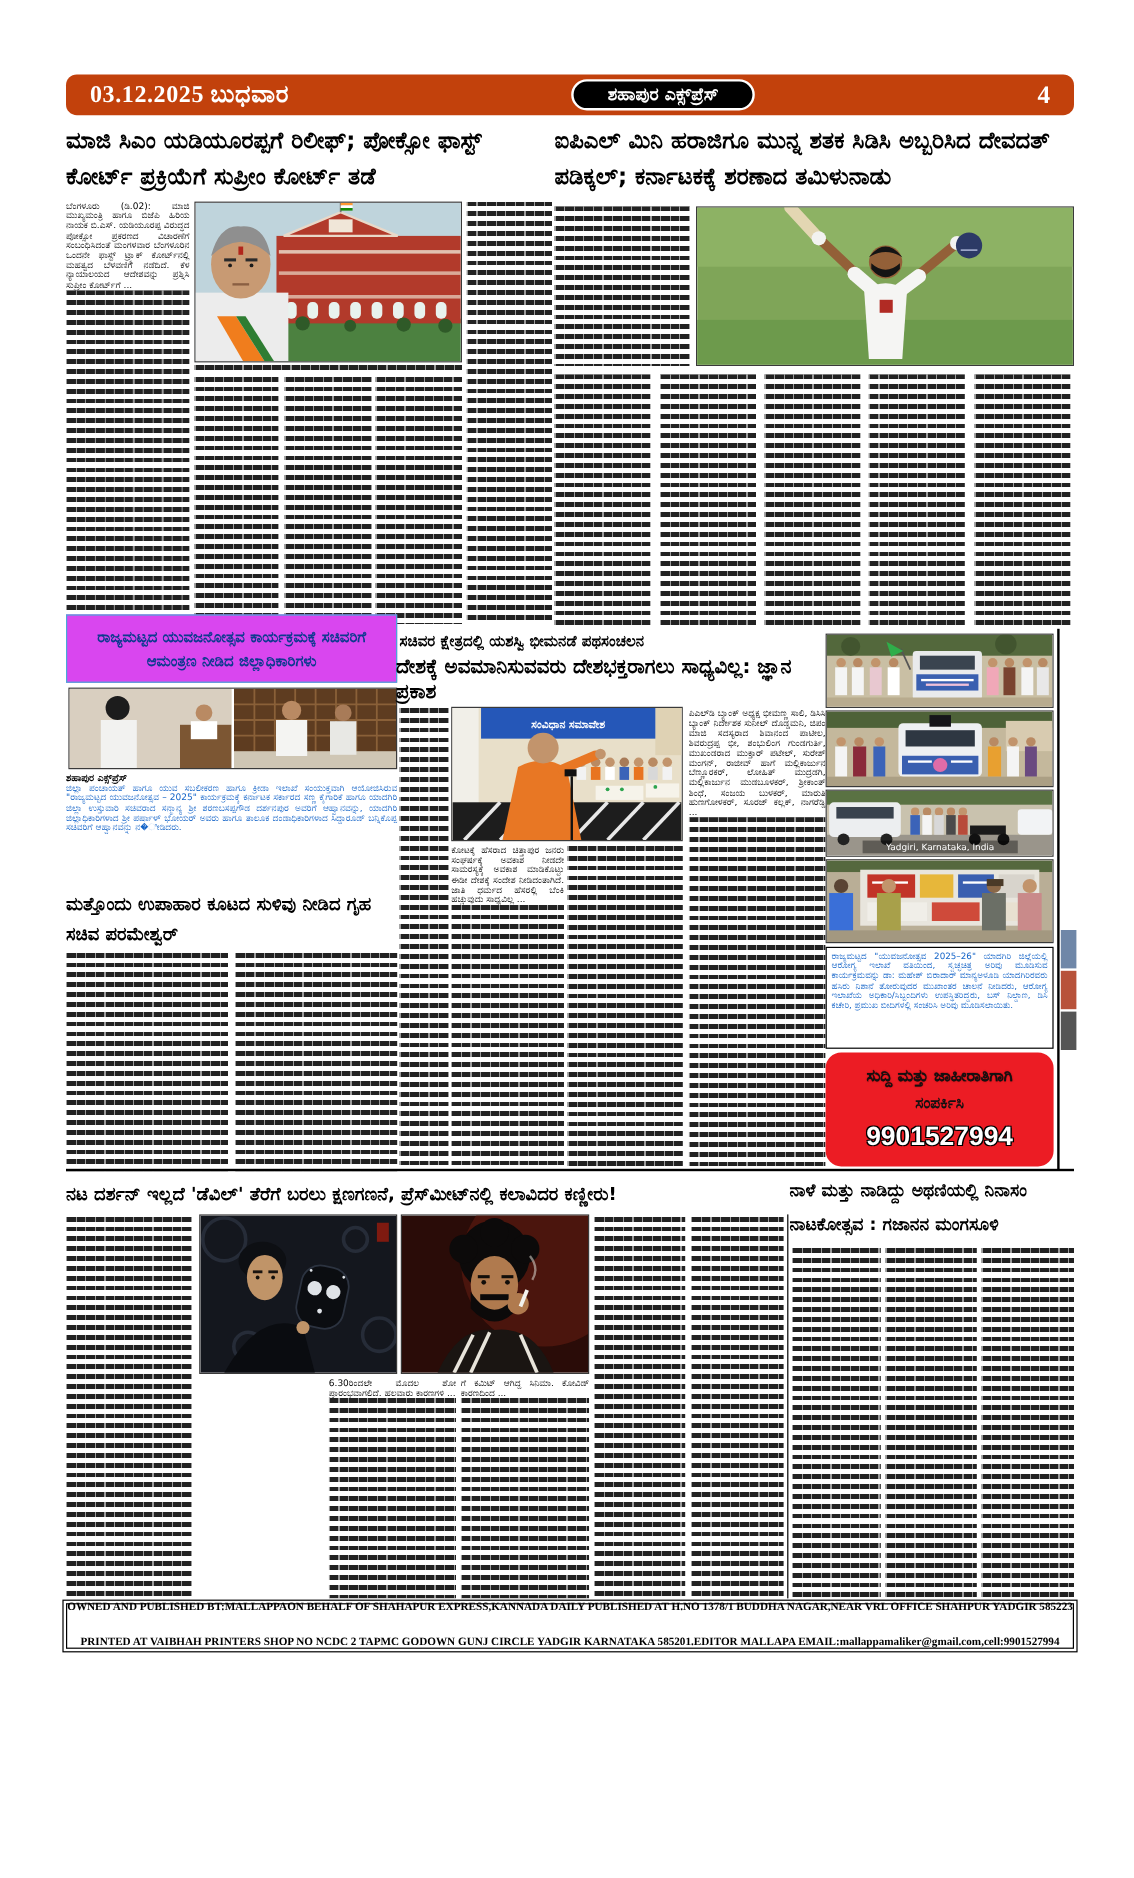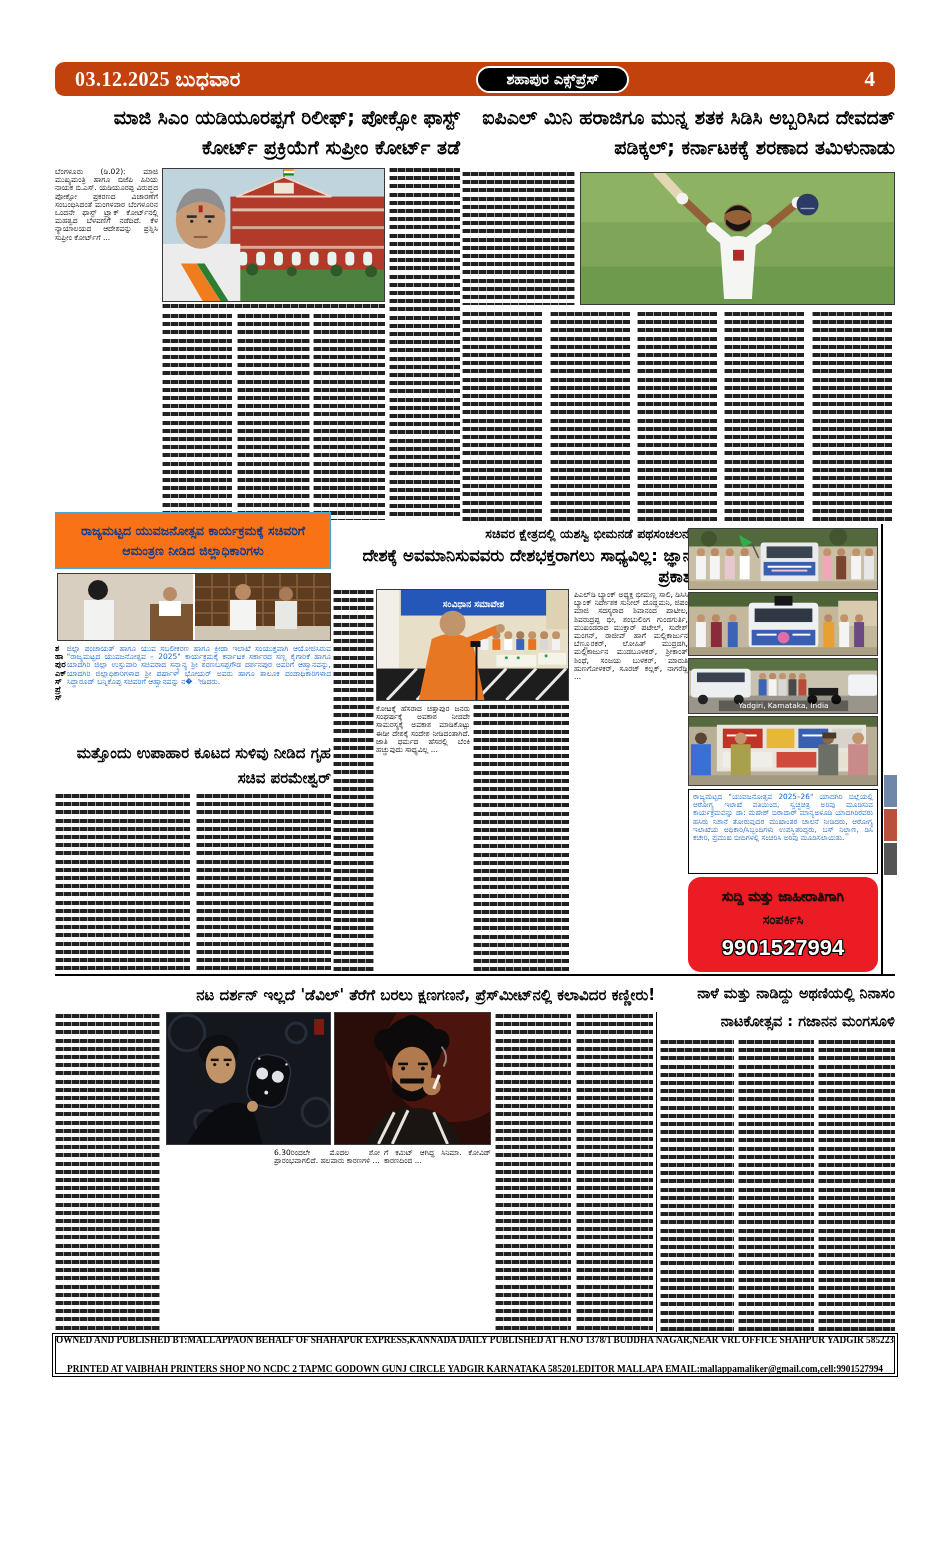--- a/index.html
+++ b/index.html
@@ -7,30 +7,30 @@
         font-family:"DejaVu Sans",sans-serif;overflow:hidden;}
   .abs{position:absolute;box-sizing:border-box;}
   
   .masthead{background:#c2410c;border-radius:9px;color:#fff;display:flex;align-items:center;
             justify-content:space-between;padding:0 20px;}
   .mast-date{font-family:"Liberation Serif",serif;font-weight:bold;font-size:20px;letter-spacing:.5px;}
   .mast-oval{border:2px solid #fff;border-radius:18px;padding:3px 28px;font-size:14.5px;font-weight:bold;
              background:#000;white-space:nowrap;}
   .mast-page{font-family:"Liberation Serif",serif;font-weight:bold;font-size:21px;}
   
-  .hl{font-weight:bold;color:#000;text-align:right;}
+  .hl{font-weight:bold;color:#000;text-align:left;}
   
   .g{background-image:
       repeating-linear-gradient(90deg,rgba(255,255,255,.55) 0 1px,rgba(255,255,255,0) 1px 8px),
       repeating-linear-gradient(to bottom,#222 0 4px,#fff 4px 8.2px);}
-  .col{overflow:hidden;display:flex;flex-direction:row;}
+  .col{overflow:hidden;display:flex;flex-direction:column;}
   .gfill{flex:1 1 auto;min-height:0;}
   .body-txt{font-size:7.5px;line-height:8.2px;text-align:justify;color:#000;word-break:break-word;}
   .blue-txt{color:#1464c8;}
-  .bluebox{background:#f97316;border:1px solid #49a8d8;color:#0d3a8f;font-weight:bold;font-size:12.5px;
+  .bluebox{background:#d946ef;border:1px solid #49a8d8;color:#0d3a8f;font-weight:bold;font-size:12.5px;
            line-height:1.6;text-align:center;display:flex;align-items:center;justify-content:center;padding:2px 4px;}
   .ph{border:1px solid #3a3a3a;}
   .ph svg{display:block;width:100%;height:100%;}
   .vrule{background:#000;}
   .ad{background:#ec1c24;border-radius:13px;text-align:center;display:flex;flex-direction:column;
       justify-content:space-around;padding:8px 4px;}
   .ad-l1{font-weight:bold;font-size:13.5px;color:#111;text-shadow:0 0 1px #400;}
   .ad-l2{font-weight:bold;font-size:13px;color:#111;}
   .ad-ph{font-family:Liberation Sans, sans-serif;font-weight:bold;font-size:22px;color:#fff;
          text-shadow:-1px -1px 0 #000,1px -1px 0 #000,-1px 1px 0 #000,1px 1px 0 #000;}

